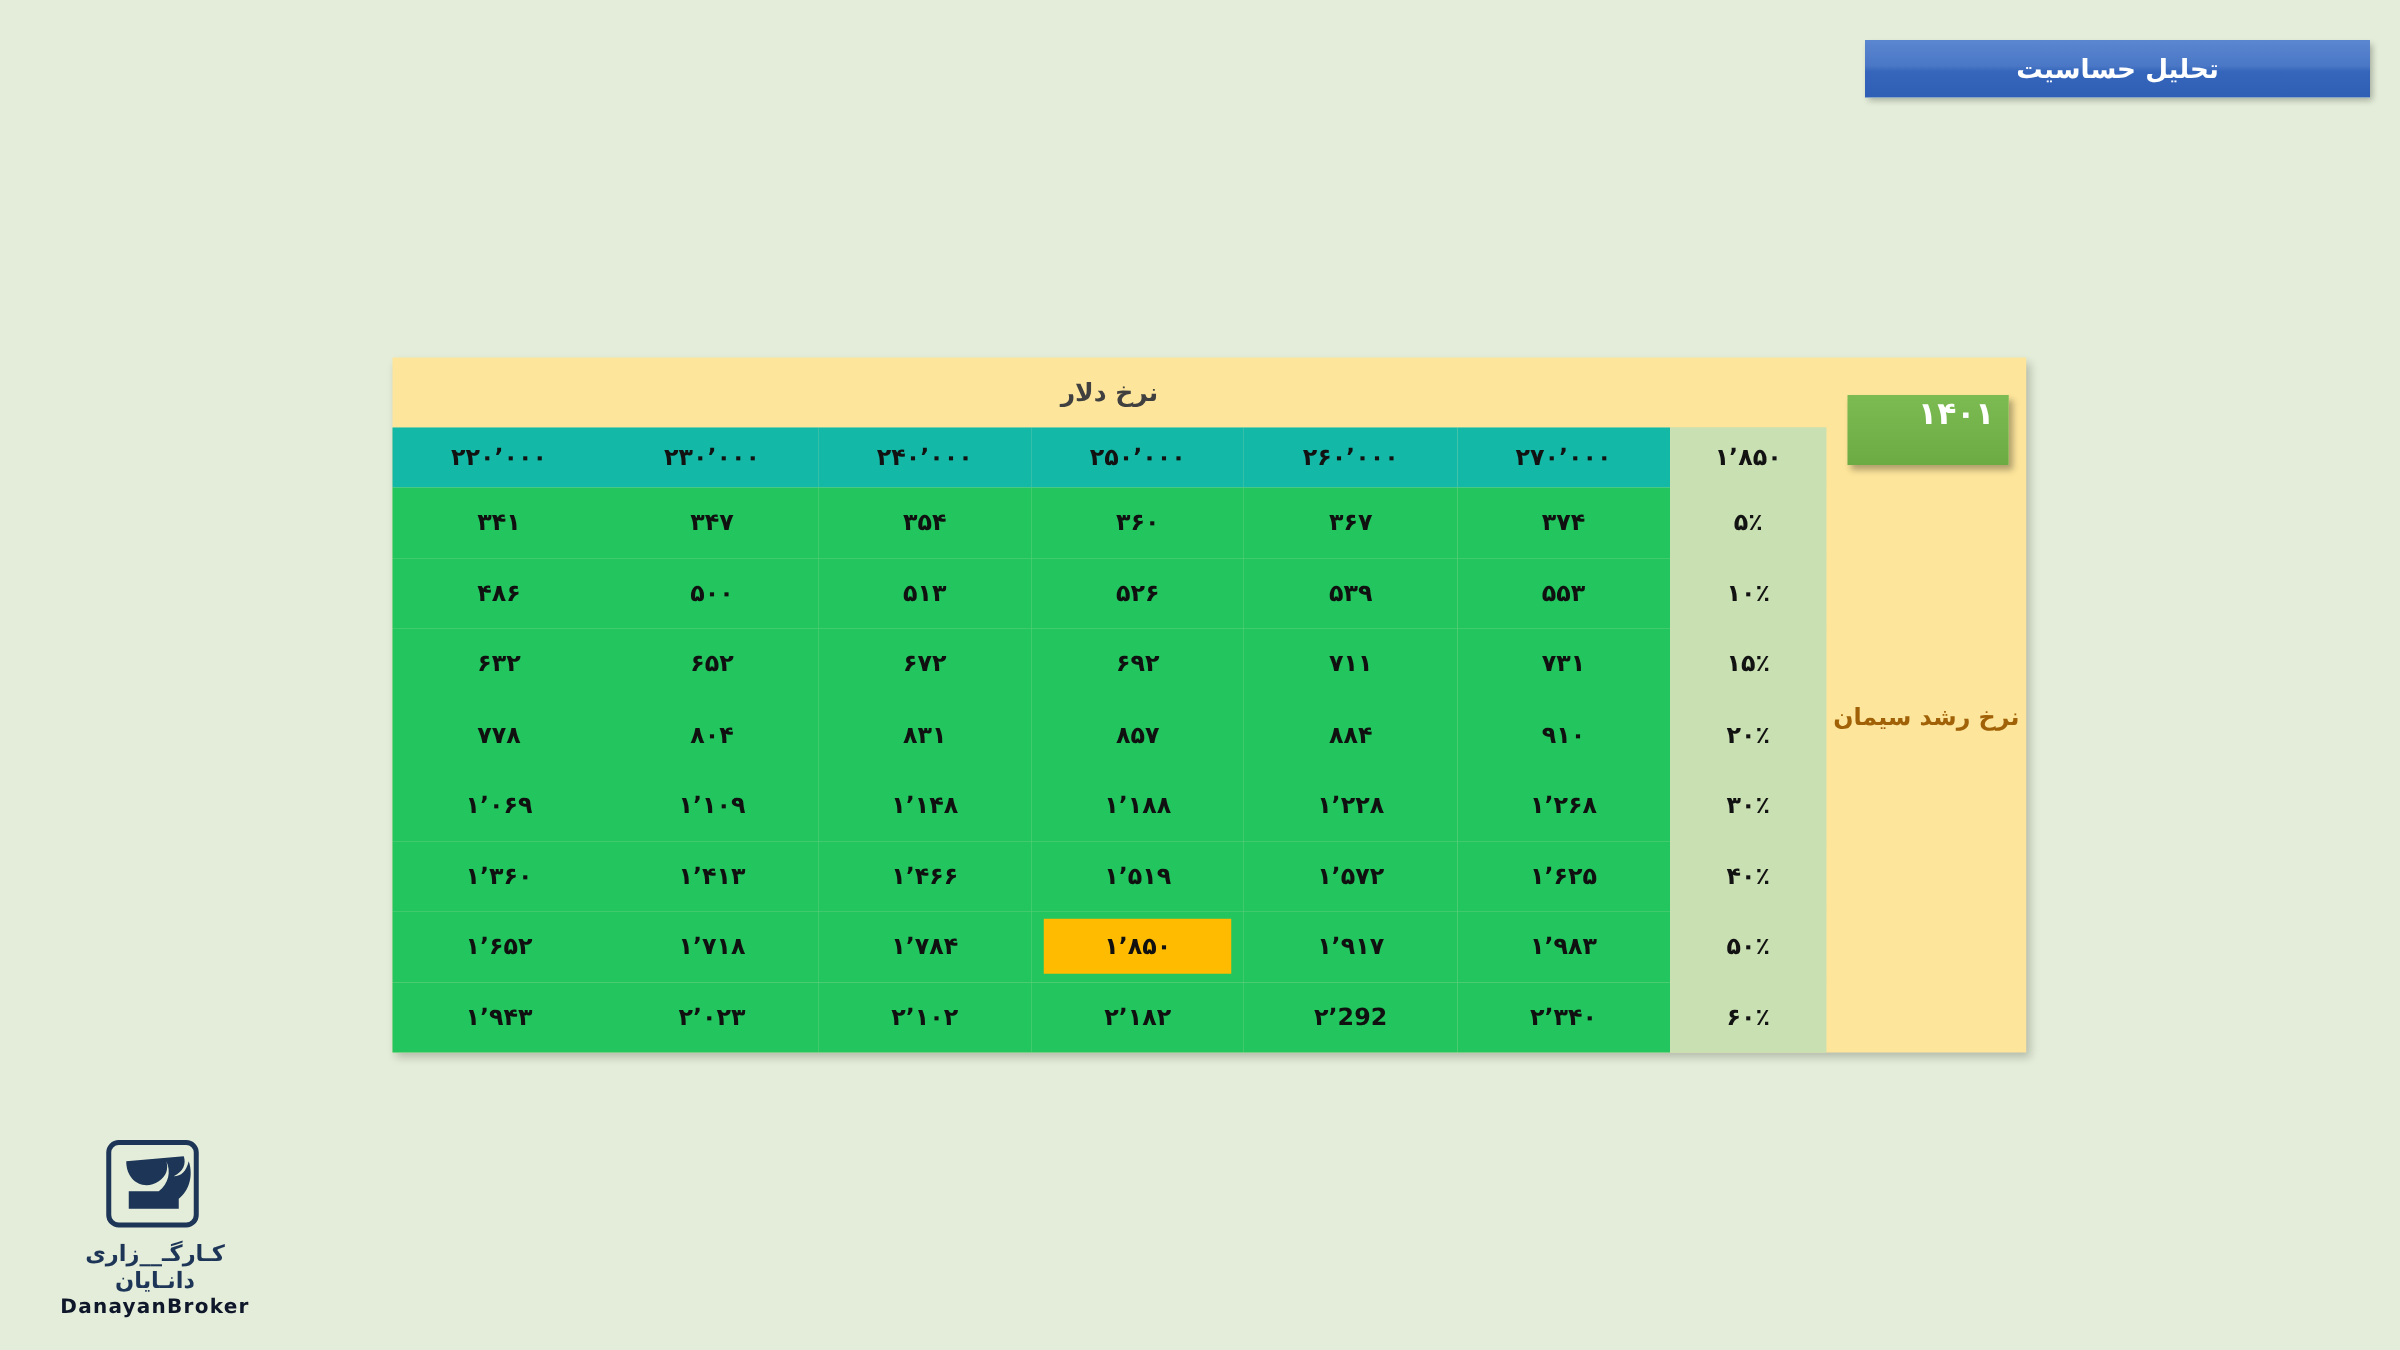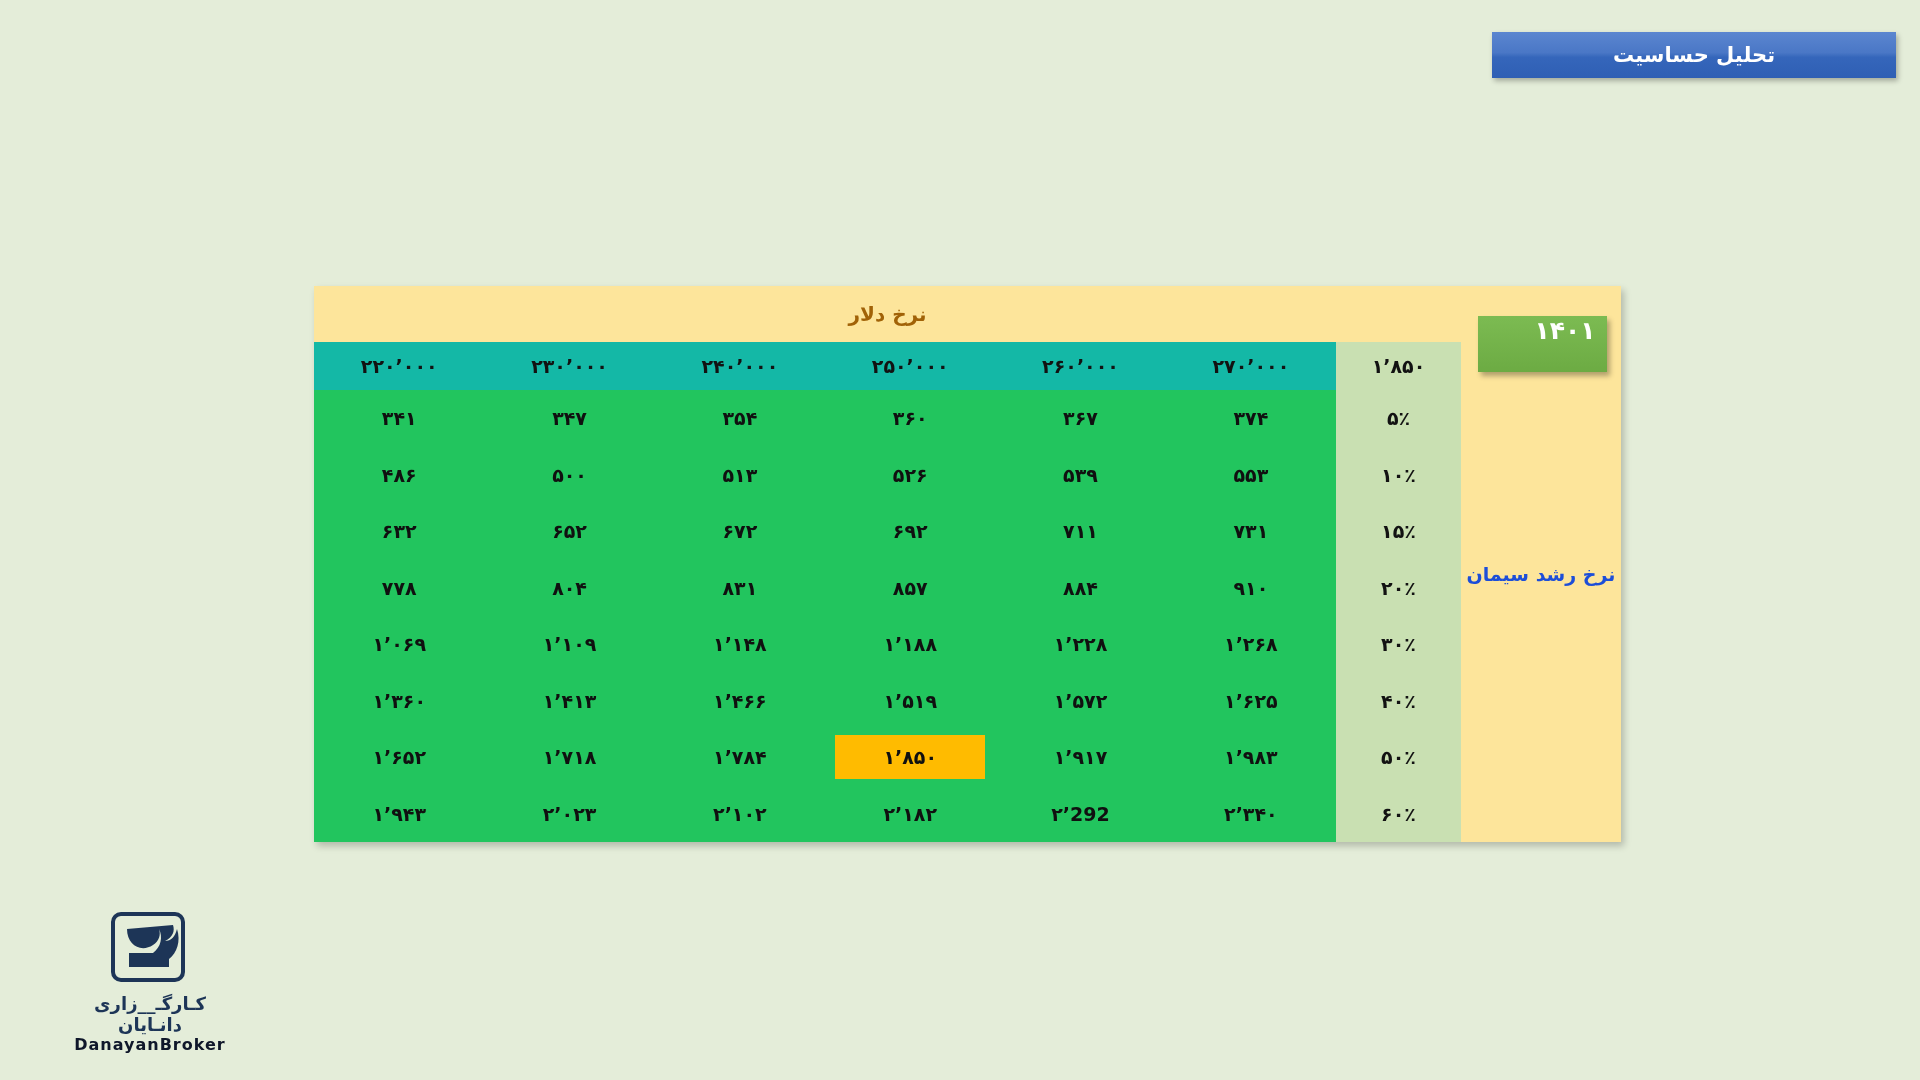--- a/index.html
+++ b/index.html
@@ -73,39 +73,39 @@
     top: 0px;
     width: 160px;
     height: 100%;
     display: flex;
     align-items: center;
     justify-content: center;
   }
   #row-axis-label .axis-text {
     font-size: 19px;
     font-weight: bold;
-    color: #1d4ed8;
+    color: #a16207;
     margin-top: 20px;
   }
 
   
   #col-axis-header {
     position: absolute;
     right: 160px;
     left: 0px;
     top: 0px;
     height: 56px;
     display: flex;
     align-items: center;
     justify-content: center;
   }
   #col-axis-header .axis-text {
     font-size: 20px;
     font-weight: bold;
-    color: #a16207;
+    color: #404040;
   }
 
   
   #grid-area {
     position: absolute;
     right: 160px;
     left: 0px;
     top: 56px;
     bottom: 0px;
     background: #c9e0b2;
@@ -175,21 +175,20 @@
     align-items: center;
     justify-content: center;
   }
 
   
   #logo {
     position: absolute;
     left: 44px;
     bottom: 26px;
     width: 160px;
-    margin-left: 26px;
   }
   #logo-mark {
     width: 86px;
     height: 78px;
     margin: 0 auto;
     position: relative;
   }
   #logo-fa {
     text-align: center;
     color: #1d3557;

